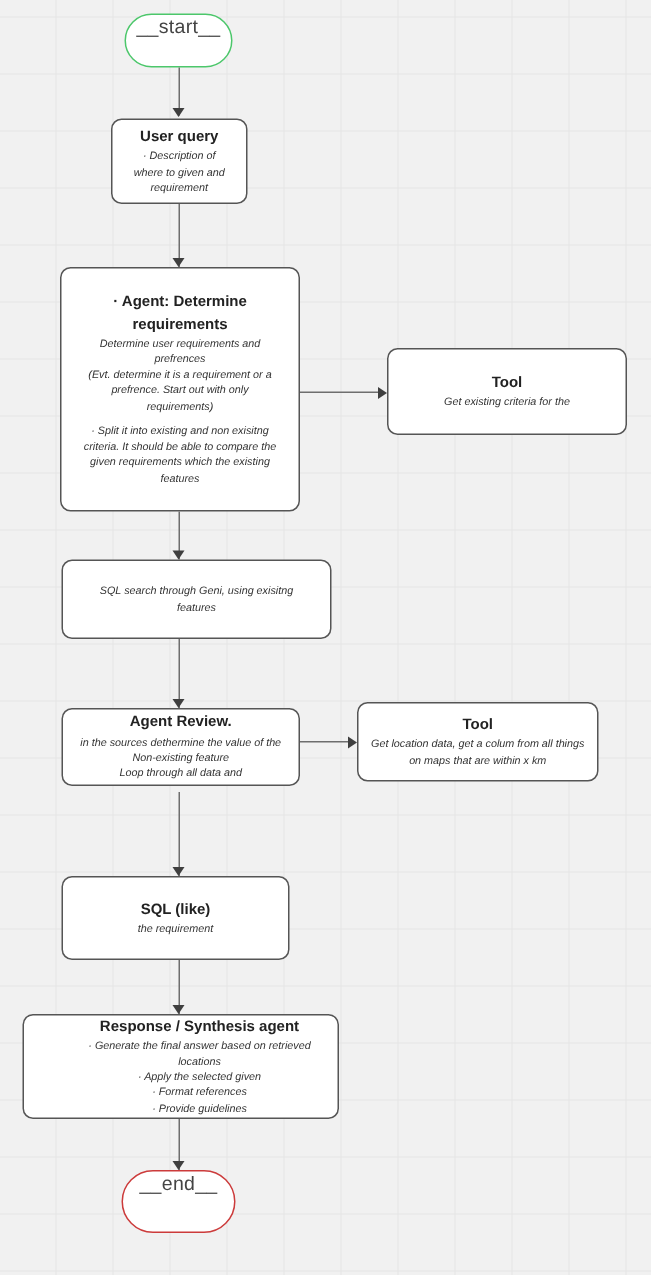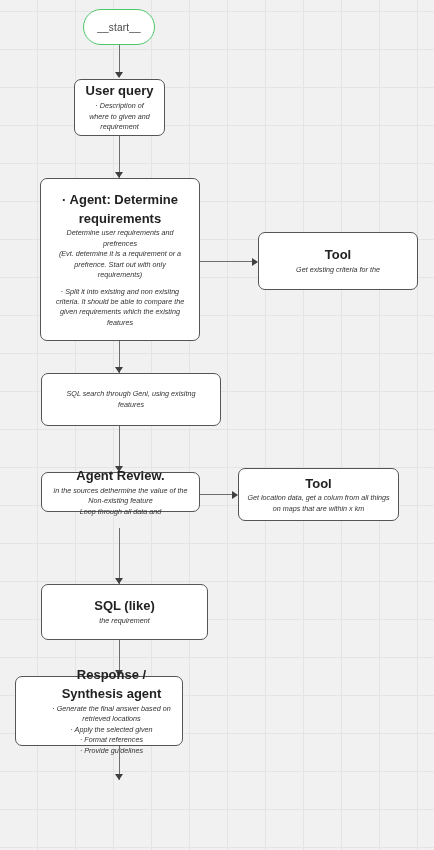--- a/index.html
+++ b/index.html
@@ -33,34 +33,33 @@
     align-items: center;
     justify-content: center;
     text-align: center;
     color: #333333;
     font-size: 7.2px;
     line-height: 1.45;
     padding: 5px 7px;
   }
   .node .title {
     font-weight: bold;
-    font-size: 13px;
+    font-size: 10px;
     color: #222222;
   }
   .node .line { display: block; font-style: italic; }
   .node .blank { height: 6px; }
   .terminal {
     position: absolute;
     box-sizing: border-box;
     background: #ffffff;
     border-radius: 999px;
     display: flex;
-    align-items: center;
     justify-content: center;
-    font-size: 10px;
+    font-size: 13px;
     color: #444444;
     letter-spacing: 0.2px;
   }
   .terminal.start { border: 1.6px solid #4cc76b; }
   .terminal.end { border: 1.6px solid #cc3b3b; }
 
   .edge {
     position: absolute;
     background: #6e6e6e;
   }
@@ -133,52 +132,55 @@
   <div class="arrowhead down" style="left:115px; top:367px;"></div>
 
   <div class="node" style="left:41px; top:373px; width:180px; height:53px;">
     <span class="line">SQL search through Geni, using exisitng</span>
     <span class="line">features</span>
   </div>
 
   <div class="edge v" style="left:118.5px; top:426px; height:46px;"></div>
   <div class="arrowhead down" style="left:115px; top:466px;"></div>
 
-  <div class="node" style="left:41px; top:472px; width:159px; height:40px;">
+  <div class="node" style="left:41px; top:472px; width:159px; height:52px;">
     <span class="title">Agent Review.</span>
     <span class="line">in the sources dethermine the value of the</span>
     <span class="line">Non-existing feature</span>
     <span class="line">Loop through all data and</span>
   </div>
 
   <div class="edge h" style="left:200px; top:494px; width:33px;"></div>
   <div class="arrowhead right" style="left:232px; top:491px;"></div>
 
   <div class="node" style="left:238px; top:468px; width:161px; height:53px;">
     <span class="title">Tool</span>
     <span class="line">Get location data, get a colum from all things</span>
     <span class="line">on maps that are within x km</span>
   </div>
 
   <div class="edge v" style="left:118.5px; top:528px; height:56px;"></div>
   <div class="arrowhead down" style="left:115px; top:578px;"></div>
 
-  <div class="node" style="left:41px; top:584px; width:167px; height:56px;">
+  <div class="node" style="left:41px; top:584px; width:152px; height:56px;">
     <span class="title">SQL (like)</span>
     <span class="line">the requirement</span>
   </div>
 
   <div class="edge v" style="left:118.5px; top:640px; height:36px;"></div>
   <div class="arrowhead down" style="left:115px; top:670px;"></div>
 
-  <div class="node" style="left:15px; top:676px; width:168px; height:70px;padding-left:32px;">
+  <div class="node" style="left:15px; top:676px; width:211px; height:70px;padding-left:32px;">
     <span class="title">Response / Synthesis agent</span>
     <span class="line">·   Generate the final answer based on retrieved locations</span>
     <span class="line">·   Apply the selected given</span>
     <span class="line">·   Format references</span>
     <span class="line">·   Provide guidelines</span>
   </div>
 
   <div class="edge v" style="left:118.5px; top:746px; height:34px;"></div>
   <div class="arrowhead down" style="left:115px; top:774px;"></div>
 
+  <div class="terminal end" style="left:81px; top:780px; width:76px; height:42px;">
+    <span>__end__</span>
+  </div>
 
 </div>
 
 </body></html>

